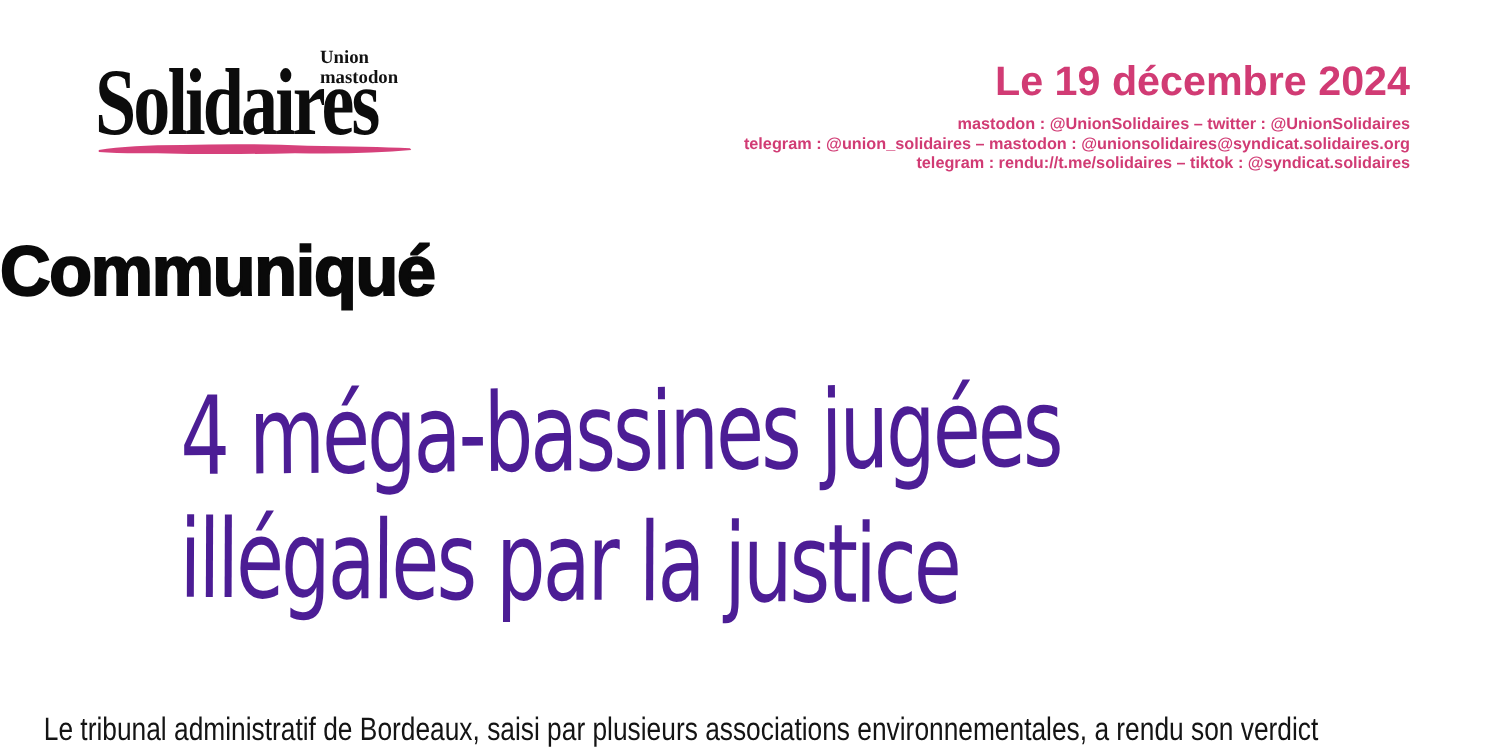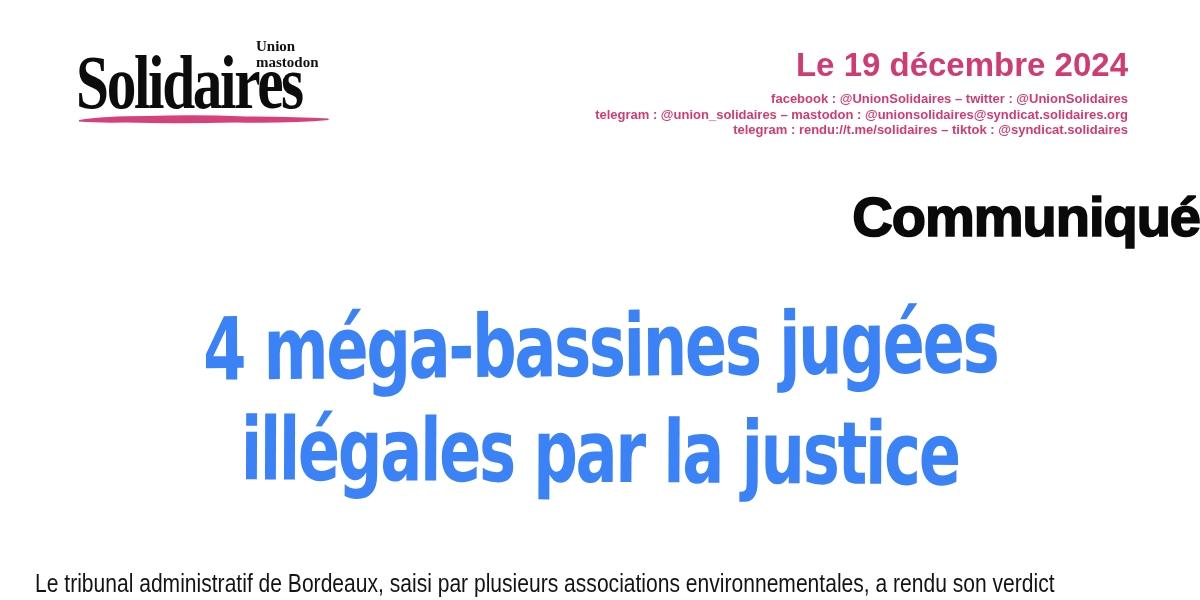--- a/index.html
+++ b/index.html
@@ -56,37 +56,36 @@
     font-weight: 700;
     line-height: 15.5px;
     color: #d13b74;
     white-space: nowrap;
   }
 
   
   .kicker {
     position: absolute; top: 184px; left: 0;
     width: 100%;
-    text-align: right;
+    text-align: left;
     font-size: 56px;
     font-weight: 900;
     letter-spacing: -1px;
     color: #0a0a0a;
-    padding-left: 12px;
     -webkit-text-stroke: 1.7px #0a0a0a;
   }
 
   
   .headline {
     position: absolute; top: 290px; left: 0;
     width: 100%;
-    text-align: center;
-    color: #3b82f6;
+    text-align: left;
+    color: #4c1d95;
     font-family: "DejaVu Sans", sans-serif;
-    font-weight: 700;
+    font-weight: 400;
   }
   .headline-line {
     font-size: 82px;
     line-height: 106px;
     letter-spacing: -3px;
     white-space: nowrap;
   }
   .headline-line-1 { transform: scale(0.76, 1.06) rotate(-0.4deg); transform-origin: center top; }
   .headline-line-2 { transform: scale(0.76, 1.06) rotate(0.3deg); transform-origin: center top; }
 
@@ -113,21 +112,21 @@
     </div>
     <div class="logo-brand">Solidaires</div>
     <svg class="logo-underline" viewBox="0 0 256 14" preserveAspectRatio="none">
       <path d="M3 8 Q28 4 70 4 Q120 2.5 170 4.5 Q220 5 252 6.5 L253 8 Q215 11.5 160 10.5 Q100 12 50 10.5 Q20 11 3 9.5 Z" fill="#d6417b"></path>
     </svg>
   </div>
 
   <div class="header-right">
     <div class="date-text">Le 19 décembre 2024</div>
     <div class="social-lines">
-      <div class="social-line">facebook : @UnionSolidaires – twitter : @UnionSolidaires</div>
+      <div class="social-line">mastodon : @UnionSolidaires – twitter : @UnionSolidaires</div>
       <div class="social-line">telegram : @union_solidaires – mastodon : @unionsolidaires@syndicat.solidaires.org</div>
       <div class="social-line">telegram : rendu://t.me/solidaires – tiktok : @syndicat.solidaires</div>
     </div>
   </div>
 
   <div class="kicker">Communiqué</div>
 
   <div class="headline">
     <div class="headline-line headline-line-1">4 méga-bassines jugées</div>
     <div class="headline-line headline-line-2">illégales par la justice</div>

